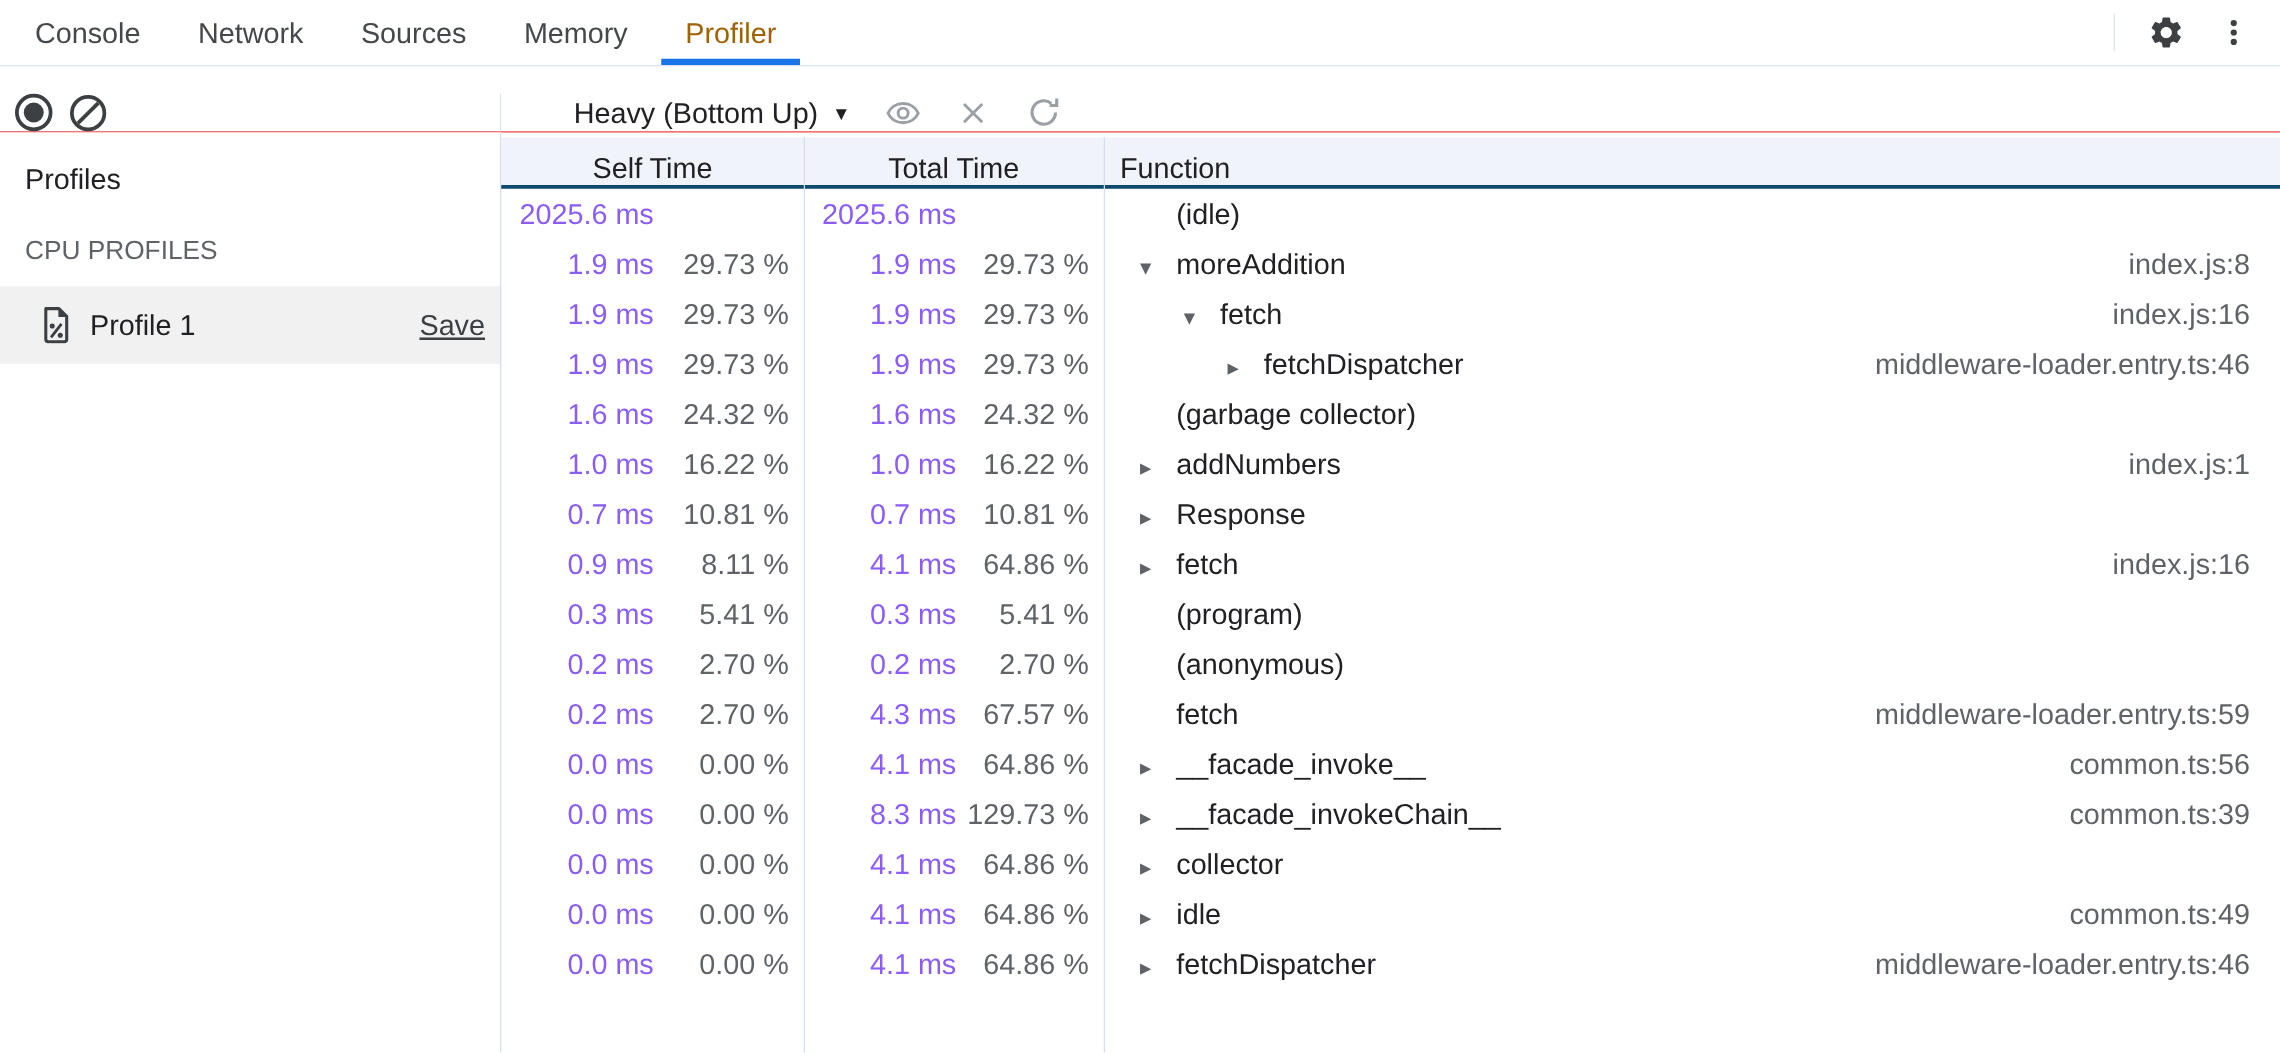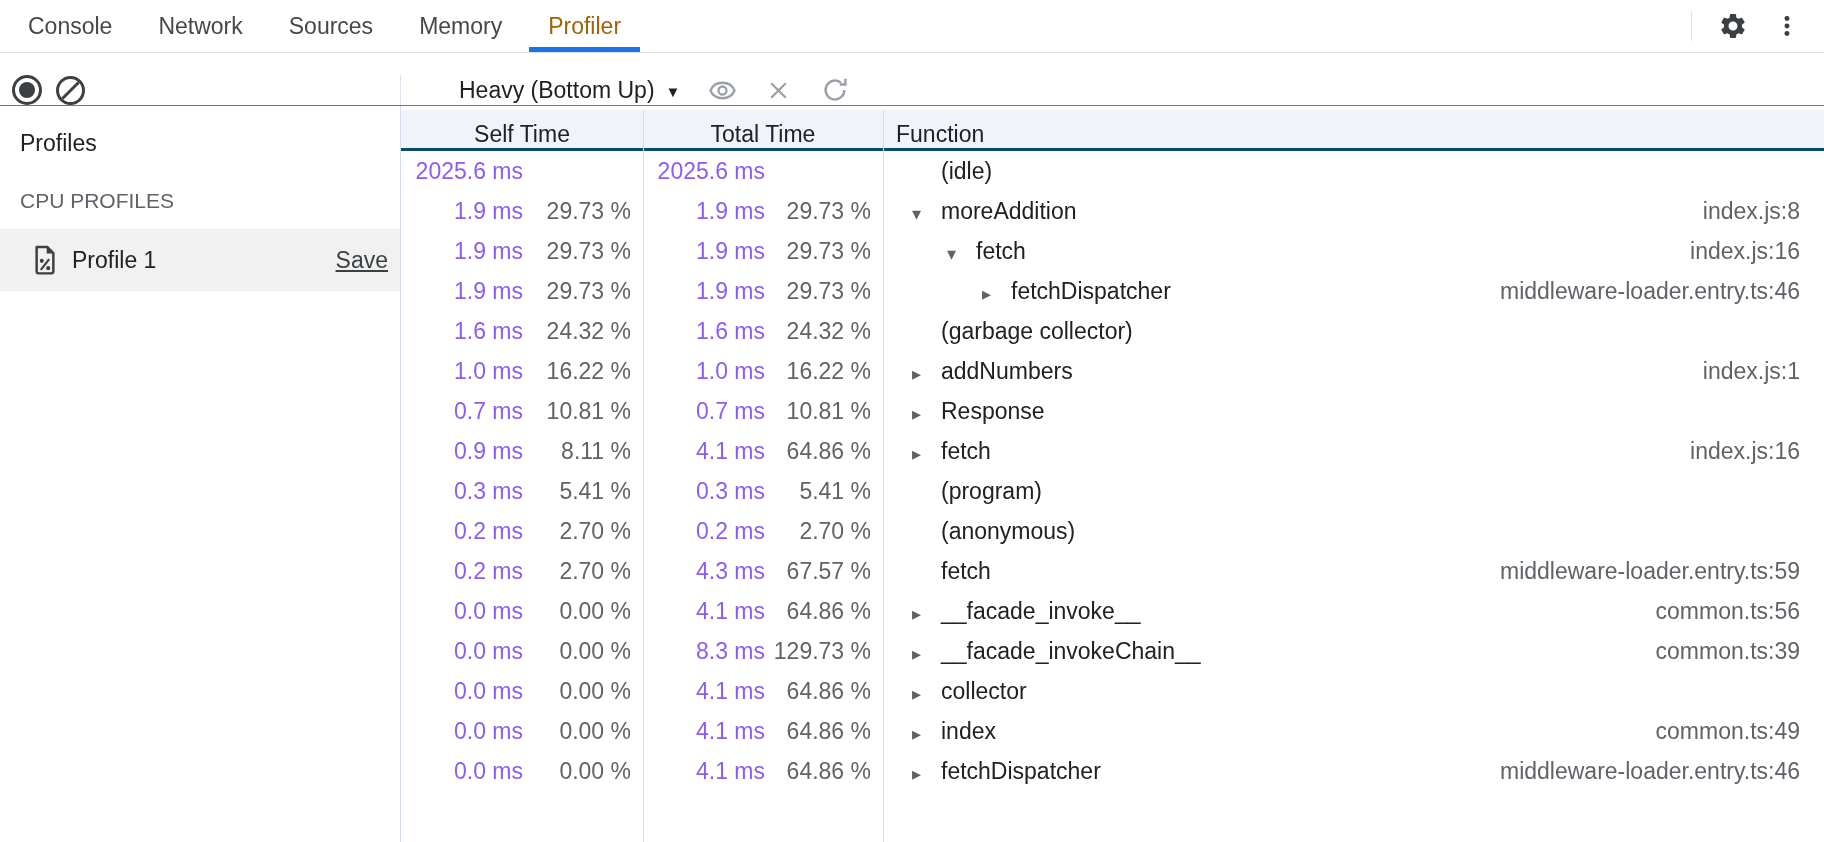--- a/index.html
+++ b/index.html
@@ -397,21 +397,21 @@
       <span class="ms">0.0 ms</span>
       <span class="pct">0.00 %</span>
     </div>
     <div class="cell-total">
       <span class="ms">4.1 ms</span>
       <span class="pct">64.86 %</span>
     </div>
     <div class="cell-fn">
       <span class="indent" style="width: 0px;"></span>
       <span class="arrow">▸</span>
-      <span class="fname">index</span>
+      <span class="fname">idle</span>
       <span class="src-link">common.ts:49</span>
     </div>
   </div>
 
   <div class="row">
     <div class="cell-self">
       <span class="ms">0.0 ms</span>
       <span class="pct">0.00 %</span>
     </div>
     <div class="cell-total">

